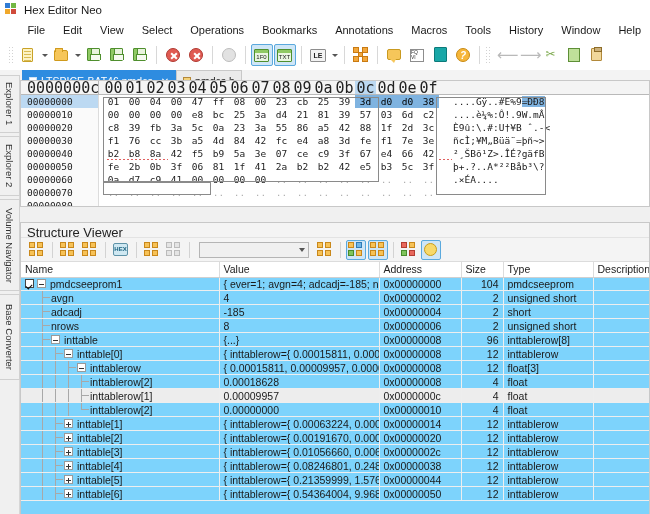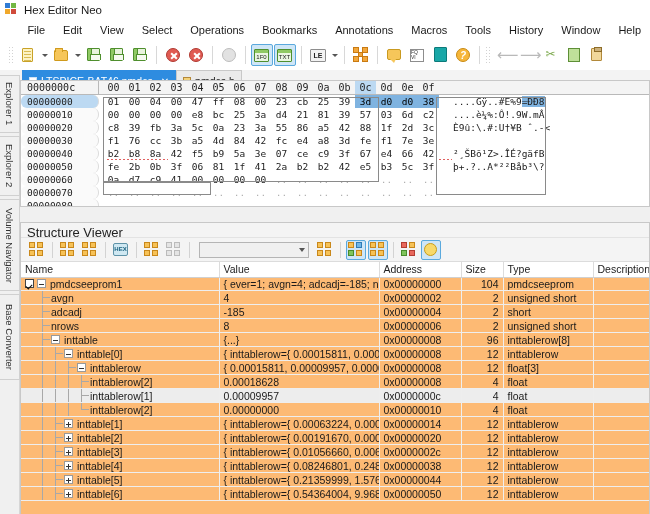--- a/index.html
+++ b/index.html
@@ -126,29 +126,29 @@
           border-right:1px solid #d6d6d6; }
   .vtab { width:20px; background:#f0f0f0; border:1px solid #d0d0d0; border-left:none;
           display:flex; align-items:center; justify-content:center; margin-bottom:3px; }
   .vtab span { writing-mode: vertical-rl; font-size:9.5px; color:#333; letter-spacing:0px;
                padding:3px 0; white-space:nowrap; }
 
   
   .hexpane { position:absolute; left:20px; top:80px; width:630px; height:127px; background:#ffffff;
              border:1px solid #c8c8c8; overflow:hidden; }
   .hexhdr { display:flex; height:14px; background:#f4f4f4; border-bottom:1px solid #b9b9b9;
-            font-family:"DejaVu Sans Mono", monospace; font-size:10px; color:#222; }
+            font-family:"DejaVu Sans Mono", monospace; font-size:15px; color:#222; }
   .off-cell { width:78px; padding-left:6px; line-height:14px; background:#f4f4f4;
               border-right:1px solid #b9b9b9; }
   .hexhdr .off-cell { color:#222; }
   .hexcols { display:flex; padding-left:4px; }
   .hexcols span { width:21px; text-align:center; line-height:14px; }
   .hexcols span.selcol { background:#bcd9f2; }
   .hexrow { display:flex; height:13px; font-family:"DejaVu Sans Mono", monospace; font-size:9.5px; }
-  .hexrow .off-cell { line-height:13px; color:#222; border-right:1px solid #dcdcdc; background:#fafafa;border-radius:6px;}
+  .hexrow .off-cell { line-height:13px; color:#222; border-right:1px solid #dcdcdc; background:#fafafa;}
   .hexrow.sel .off-cell { background:#bcd9f2; }
   .hexbytes { display:flex; padding-left:4px; }
   .hexbytes span { width:21px; text-align:center; line-height:13px; color:#222; }
   .hexbytes span.selb { background:#7fb3e0; color:#000; }
   .hexbytes span.dots { color:#b0b0b0; }
   .hexascii { font-family:"DejaVu Sans Mono", monospace; font-size:9.5px; line-height:13px;
               padding-left:4px; white-space:pre; color:#222; }
   .hexascii .selb { background:#7fb3e0; }
   .databox { position:absolute; border:1px solid #8a8a8a; }
   .wavy { position:absolute; height:3px; background-image:radial-gradient(circle, #e06060 1px, transparent 1px);
@@ -492,20 +492,21 @@
             <span>fc</span>
             <span>e4</span>
             <span>a8</span>
             <span>3d</span>
             <span>fe</span>
             <span>f1</span>
             <span>7e</span>
             <span>3e</span>
           </div>
           <div style="width: 10px;"></div>
+          <div class="hexascii" style="width: 120px;">ñcÌ;¥M„Büä¨=þñ~&gt;</div>
         </div>
         <div class="hexrow">
           <div class="off-cell">00000040</div>
           <div class="hexbytes">
             <span>b2</span>
             <span>b8</span>
             <span>8a</span>
             <span>42</span>
             <span>f5</span>
             <span>b9</span>
@@ -560,20 +561,21 @@
             <span class="dots">..</span>
             <span class="dots">..</span>
             <span class="dots">..</span>
             <span class="dots">..</span>
             <span class="dots">..</span>
             <span class="dots">..</span>
             <span class="dots">..</span>
             <span class="dots">..</span>
           </div>
           <div style="width: 10px;"></div>
+          <div class="hexascii" style="width: 120px;">.×ÉA....</div>
         </div>
         <div class="hexrow">
           <div class="off-cell">00000070</div>
           <div class="hexbytes">
             <span class="dots">..</span>
             <span class="dots">..</span>
             <span class="dots">..</span>
             <span class="dots">..</span>
             <span class="dots">..</span>
             <span class="dots">..</span>
@@ -730,21 +732,21 @@
             </span>
           </span>
       </div>
       <div class="sv-btn active">
         <span class="ic">
             <span class="ic-bulb"></span>
           </span>
       </div>
     </div>
 
-    <div style="position:relative;width:100%;height:252px;overflow:hidden;background:#fdba74;">
+    <div style="position:relative;width:100%;height:252px;overflow:hidden;background:#7dd3fc;">
       <table class="grid">
         <colgroup>
           <col style="width:198px">
             <col style="width:160px">
             <col style="width:82px">
           <col style="width:42px">
             <col style="width:90px">
             <col style="width:58px">
         </colgroup>
         <thead>

